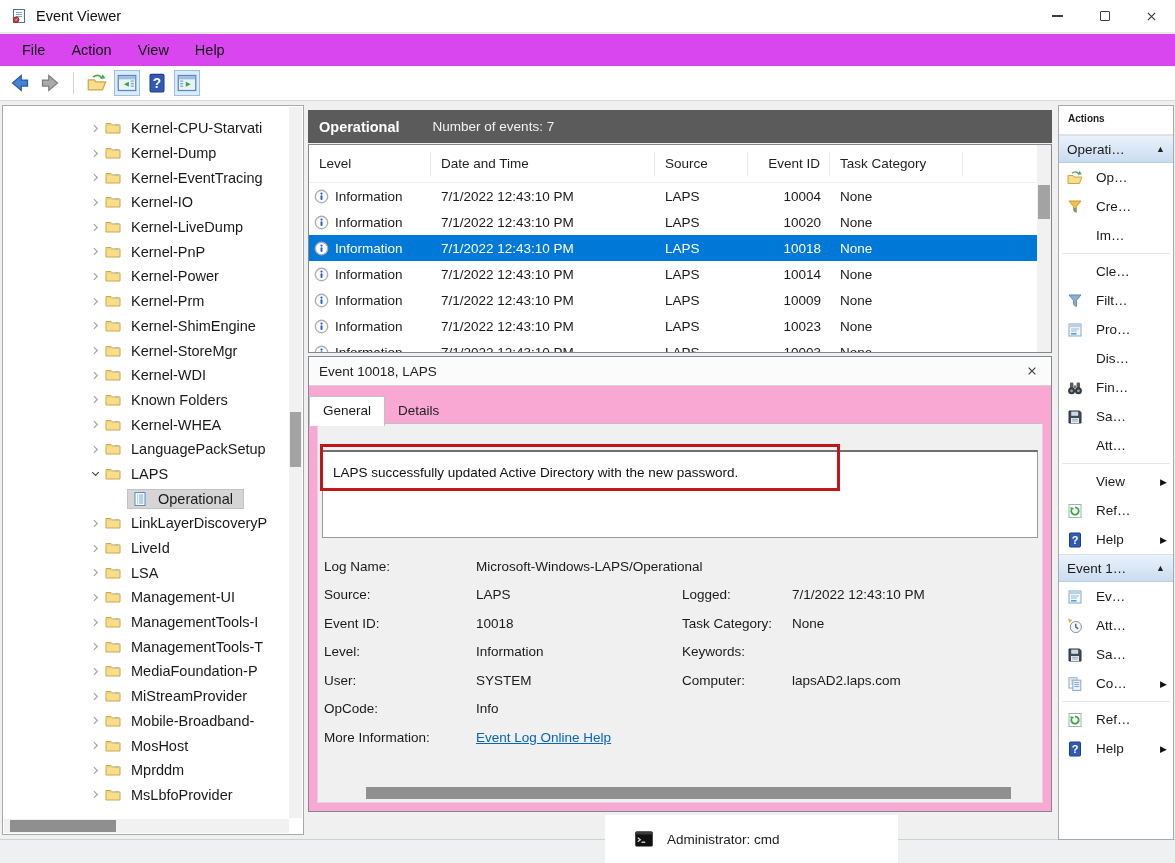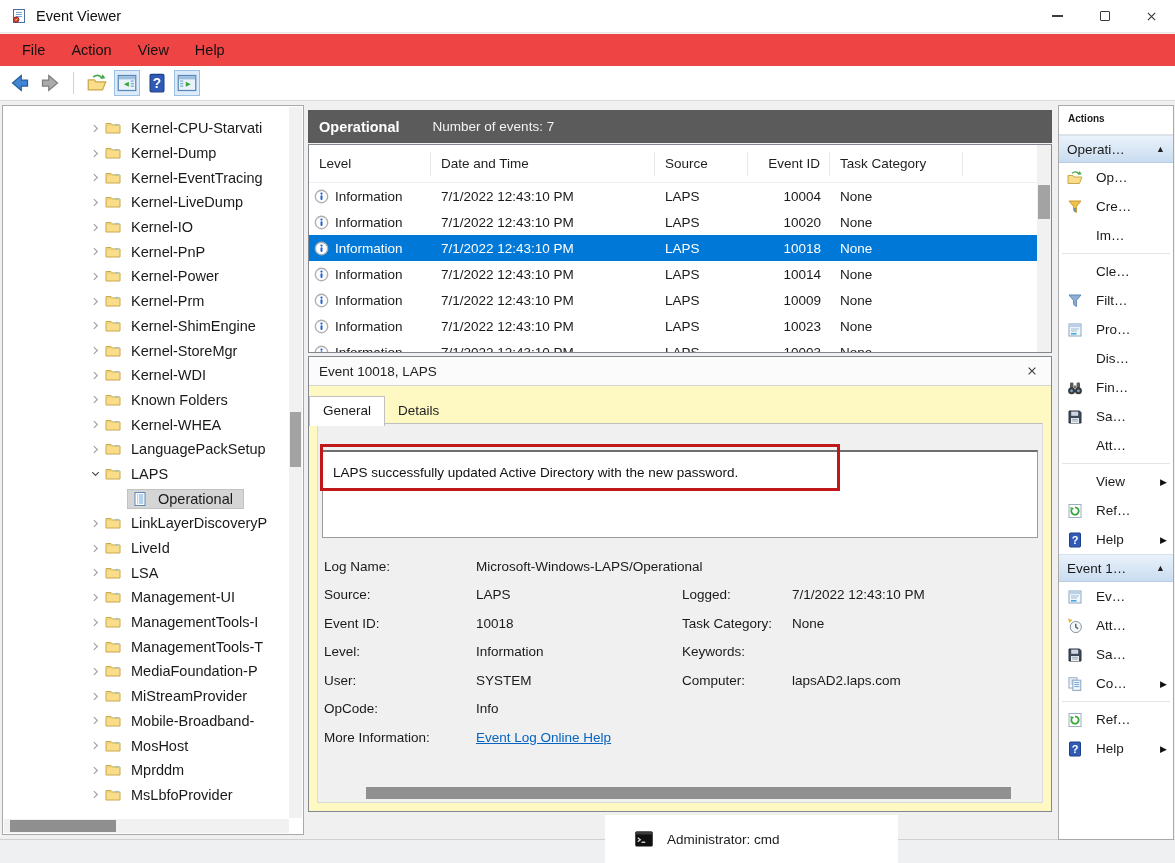--- a/index.html
+++ b/index.html
@@ -13,21 +13,21 @@
     -webkit-font-smoothing:antialiased;
   }
   
   .window{position:absolute; left:0; top:0; width:1175px; height:840px; background:#f0f0f0; border-bottom:1px solid #cdd1d5;}
   .titlebar{position:absolute; left:0; top:0; width:100%; height:33px; background:#fff; border-bottom:1px solid #e9e9e9; display:flex; align-items:center; padding-left:11px; gap:9px;}
   .titlebar .title{font-size:14.5px; color:#111;}
   .win-controls{margin-left:auto; display:flex; height:100%;}
   .win-btn{width:47px; height:100%; display:flex; align-items:center; justify-content:center;}
   .glyph-min{width:11px; height:1.5px; background:#3c3c3c;}
   .glyph-max{width:10px; height:10px; border:1.2px solid #3c3c3c; border-radius:1px;}
-  .menubar{position:absolute; left:0; top:34px; width:100%; height:32px; background:#ef4444; display:flex; align-items:center; padding-left:9px;}
+  .menubar{position:absolute; left:0; top:34px; width:100%; height:32px; background:#d946ef; display:flex; align-items:center; padding-left:9px;}
   .menu-item{font-size:14.5px; padding:5px 13px; color:#111;}
   .toolbar{position:absolute; left:0; top:66px; width:100%; height:35px; background:#fff; border-bottom:1px solid #d8d8d8; display:flex; align-items:center; padding-left:7px; gap:4px;}
   .tool{width:26px; height:26px; display:flex; align-items:center; justify-content:center;}
   .tool.boxed{background:#dcebfa; border:1px solid #9cc0e2;}
   .tool-divider{width:1px; height:22px; background:#d2d2d2; margin:0 6px;}
   
   .tree-panel{position:absolute; left:2px; top:105px; width:302px; height:730px; background:#fff; border:1px solid #a9a9a9; overflow:hidden;}
   .tree-scroll{position:absolute; left:0; top:0; right:14px; bottom:15px; overflow:hidden; padding-top:10px;}
   .tree-row{height:24.7px; display:flex; align-items:center; white-space:nowrap; font-size:14.5px;}
   .tree-chev{width:16px; height:16px; margin-left:84px; flex:0 0 16px; display:flex; align-items:center; justify-content:center;}
@@ -49,21 +49,21 @@
   .ev-head .col{height:24px; line-height:24px; padding-left:10px; border-right:1px solid #e9e9e9;}
   .ev-head .col.right{text-align:right; padding-right:9px;}
   .ev-row{display:flex; height:26px; align-items:center; font-size:13.5px; margin-right:14px;}
   .ev-row .cell{padding-left:10px; overflow:hidden; white-space:nowrap;}
   .ev-row .cell.right{text-align:right; padding-right:9px;}
   .ev-row .cell.lvl{display:flex; align-items:center; gap:6px; padding-left:5px;}
   .ev-row.selected{background:var(--sel); color:#fff;}
   .ev-vscroll{position:absolute; right:0; top:0; bottom:0; width:14px; background:#f1f1f1;}
   .ev-vscroll .thumb{position:absolute; left:1px; right:1px; top:40px; height:34px; background:#a3a3a3;}
   
-  .details{position:absolute; left:308px; top:356px; width:744px; height:456px; background:#fef9c3; border:1px solid #828790;}
+  .details{position:absolute; left:308px; top:356px; width:744px; height:456px; background:#f9a8d4; border:1px solid #828790;}
   .det-title{height:29px; background:#fbfbfb; border-bottom:1px solid #d6d6d6; display:flex; align-items:center; padding:0 10px; font-size:13.5px; color:#222;}
   .det-close{margin-left:auto; width:18px; height:18px; display:flex; align-items:center; justify-content:center;}
   .tabs{position:absolute; left:0; top:39px; display:flex; z-index:3;}
   .tab{font-size:13.5px; padding:6px 13px 7px;}
   .tab.active{background:#fff; border:1px solid #c0c0c0; border-bottom:none; margin-bottom:-1px;}
   .tab.inactive{padding-top:7px; color:#222;}
   .det-content{position:absolute; left:8px; right:8px; top:66px; bottom:8px; border:1px solid #d9d9d9; border-top:1px solid #bfbfbf; background:#f0f0f0;}
   .msg-box{position:absolute; left:4px; right:4px; top:26px; height:88px; background:#fff; border:1px solid #9a9a9a; border-top:2px solid #6f6f6f;}
   .msg-text{padding:13px 10px; font-size:13.5px; color:#111;}
   .annotation{position:absolute; left:2px; top:20px; width:520px; height:47px; border:3px solid var(--annot); z-index:6; pointer-events:none;}
@@ -231,36 +231,36 @@
               <path d="M6 3.8 L10.3 8 L6 12.2" fill="none" stroke="#a2a2a2" stroke-width="1.4"></path>
             </svg>
           </span>
           <span class="tree-ico">
             <svg width="16" height="16" viewBox="0 0 16 16">
               <path d="M1 3.5 h5 l1 1.5 h8 v8 H1 z" fill="#f9dd8a" stroke="#c9a84c"></path>
               <path d="M1 5 h14" stroke="#e9cb70"></path>
               <rect x="10.3" y="3.9" width="3" height="1.6" fill="#8fc3e8"></rect>
             </svg>
           </span>
+          <span class="tree-label">Kernel-IO</span>
+        </div>
+        <div class="tree-row">
+          <span class="tree-chev">
+            <svg width="13" height="13" viewBox="0 0 16 16">
+              <path d="M6 3.8 L10.3 8 L6 12.2" fill="none" stroke="#a2a2a2" stroke-width="1.4"></path>
+            </svg>
+          </span>
+          <span class="tree-ico">
+            <svg width="16" height="16" viewBox="0 0 16 16">
+              <path d="M1 3.5 h5 l1 1.5 h8 v8 H1 z" fill="#f9dd8a" stroke="#c9a84c"></path>
+              <path d="M1 5 h14" stroke="#e9cb70"></path>
+              <rect x="10.3" y="3.9" width="3" height="1.6" fill="#8fc3e8"></rect>
+            </svg>
+          </span>
           <span class="tree-label">Kernel-LiveDump</span>
-        </div>
-        <div class="tree-row">
-          <span class="tree-chev">
-            <svg width="13" height="13" viewBox="0 0 16 16">
-              <path d="M6 3.8 L10.3 8 L6 12.2" fill="none" stroke="#a2a2a2" stroke-width="1.4"></path>
-            </svg>
-          </span>
-          <span class="tree-ico">
-            <svg width="16" height="16" viewBox="0 0 16 16">
-              <path d="M1 3.5 h5 l1 1.5 h8 v8 H1 z" fill="#f9dd8a" stroke="#c9a84c"></path>
-              <path d="M1 5 h14" stroke="#e9cb70"></path>
-              <rect x="10.3" y="3.9" width="3" height="1.6" fill="#8fc3e8"></rect>
-            </svg>
-          </span>
-          <span class="tree-label">Kernel-IO</span>
         </div>
         <div class="tree-row">
           <span class="tree-chev">
             <svg width="13" height="13" viewBox="0 0 16 16">
               <path d="M6 3.8 L10.3 8 L6 12.2" fill="none" stroke="#a2a2a2" stroke-width="1.4"></path>
             </svg>
           </span>
           <span class="tree-ico">
             <svg width="16" height="16" viewBox="0 0 16 16">
               <path d="M1 3.5 h5 l1 1.5 h8 v8 H1 z" fill="#f9dd8a" stroke="#c9a84c"></path>

